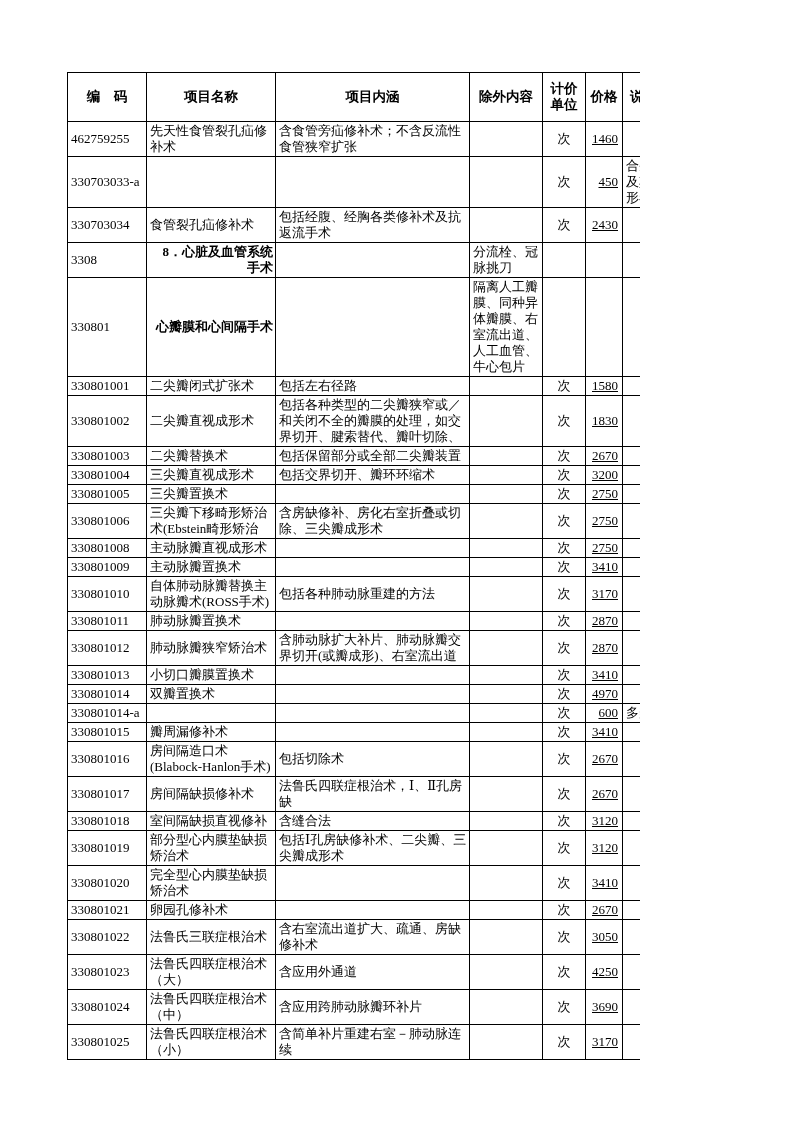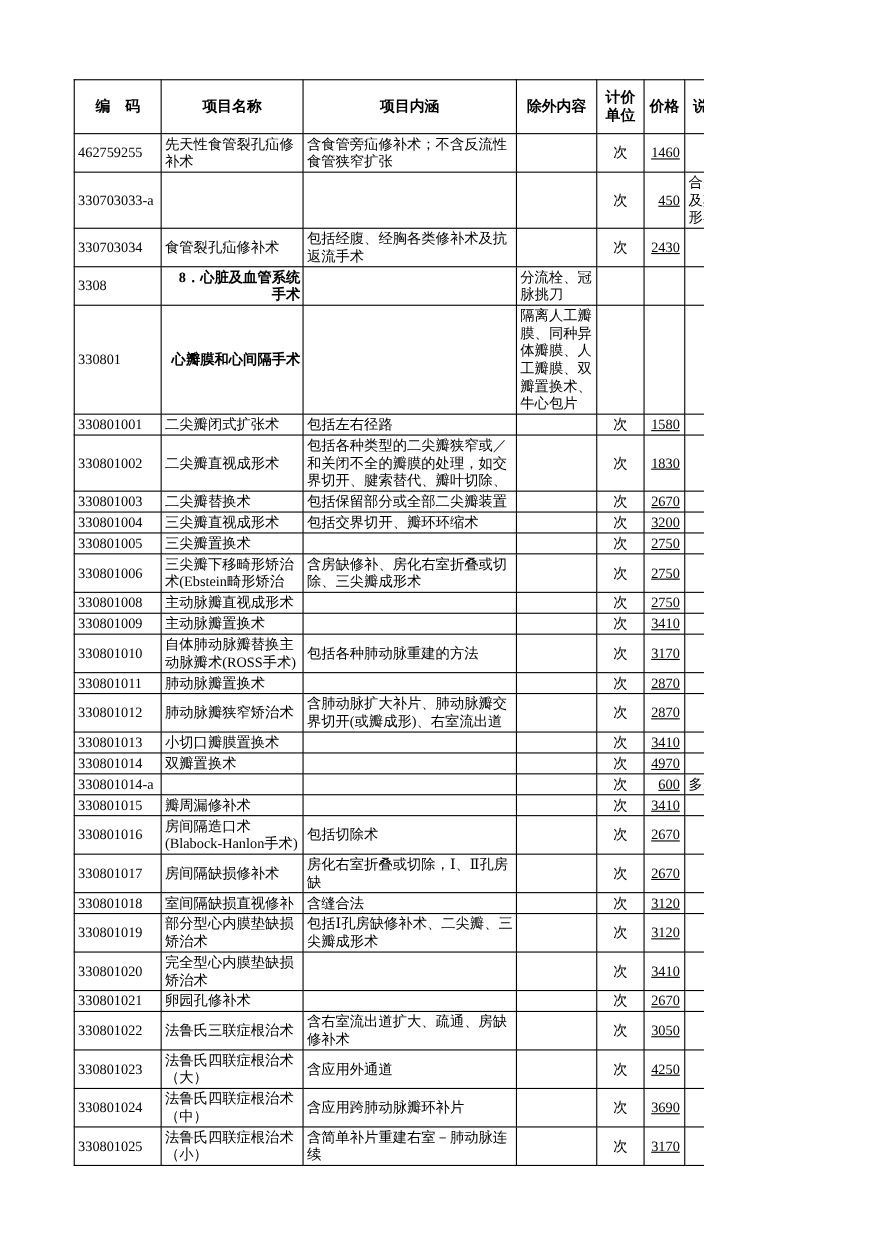--- a/index.html
+++ b/index.html
@@ -112,21 +112,21 @@
     <td class="cell-content"></td>
     <td class="cell-exclusion">分流栓、冠脉挑刀</td>
     <td class="cell-unit"></td>
     <td class="cell-price"></td>
     <td class="cell-note"></td>
   </tr>
         <tr>
     <td class="cell-code">330801</td>
     <td class="cell-name bold">心瓣膜和心间隔手术</td>
     <td class="cell-content"></td>
-    <td class="cell-exclusion">隔离人工瓣膜、同种异体瓣膜、人工瓣膜、双瓣置换术、牛心包片</td>
+    <td class="cell-exclusion">隔离人工瓣膜、同种异体瓣膜、右室流出道、人工血管、牛心包片</td>
     <td class="cell-unit"></td>
     <td class="cell-price"></td>
     <td class="cell-note"></td>
   </tr>
         <tr>
     <td class="cell-code">330801001</td>
     <td class="cell-name">二尖瓣闭式扩张术</td>
     <td class="cell-content">包括左右径路</td>
     <td class="cell-exclusion"></td>
     <td class="cell-unit">次</td>
@@ -264,21 +264,21 @@
     <td class="cell-name">房间隔造口术(Blabock-Hanlon手术)</td>
     <td class="cell-content">包括切除术</td>
     <td class="cell-exclusion"></td>
     <td class="cell-unit">次</td>
     <td class="cell-price">2670</td>
     <td class="cell-note"></td>
   </tr>
         <tr>
     <td class="cell-code">330801017</td>
     <td class="cell-name">房间隔缺损修补术</td>
-    <td class="cell-content">房化右室折叠或切除，Ⅰ、Ⅱ孔房缺</td>
+    <td class="cell-content">法鲁氏四联症根治术，Ⅰ、Ⅱ孔房缺</td>
     <td class="cell-exclusion"></td>
     <td class="cell-unit">次</td>
     <td class="cell-price">2670</td>
     <td class="cell-note"></td>
   </tr>
         <tr>
     <td class="cell-code">330801018</td>
     <td class="cell-name">室间隔缺损直视修补</td>
     <td class="cell-content">含缝合法</td>
     <td class="cell-exclusion"></td>

